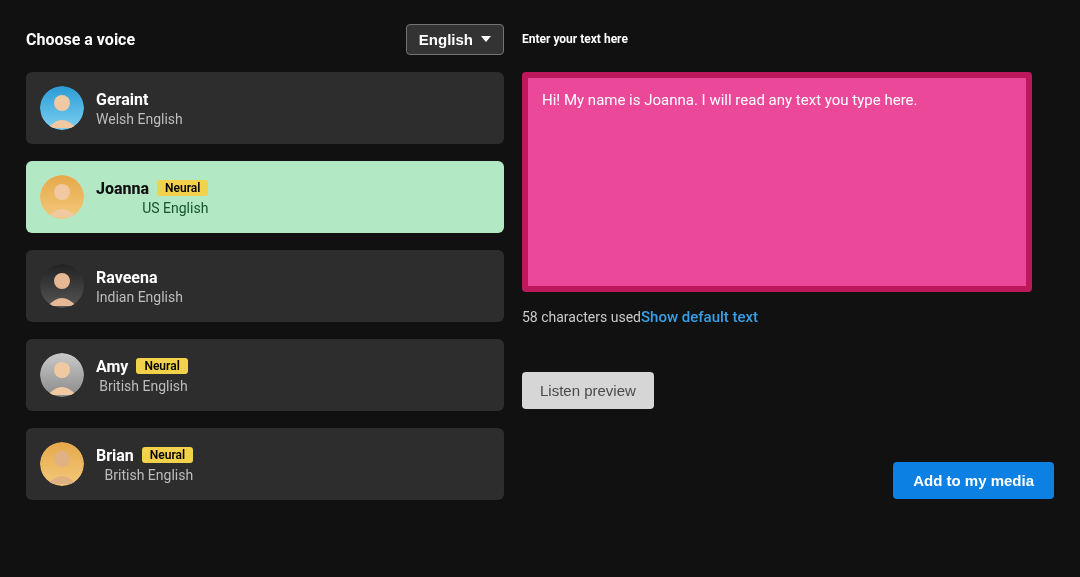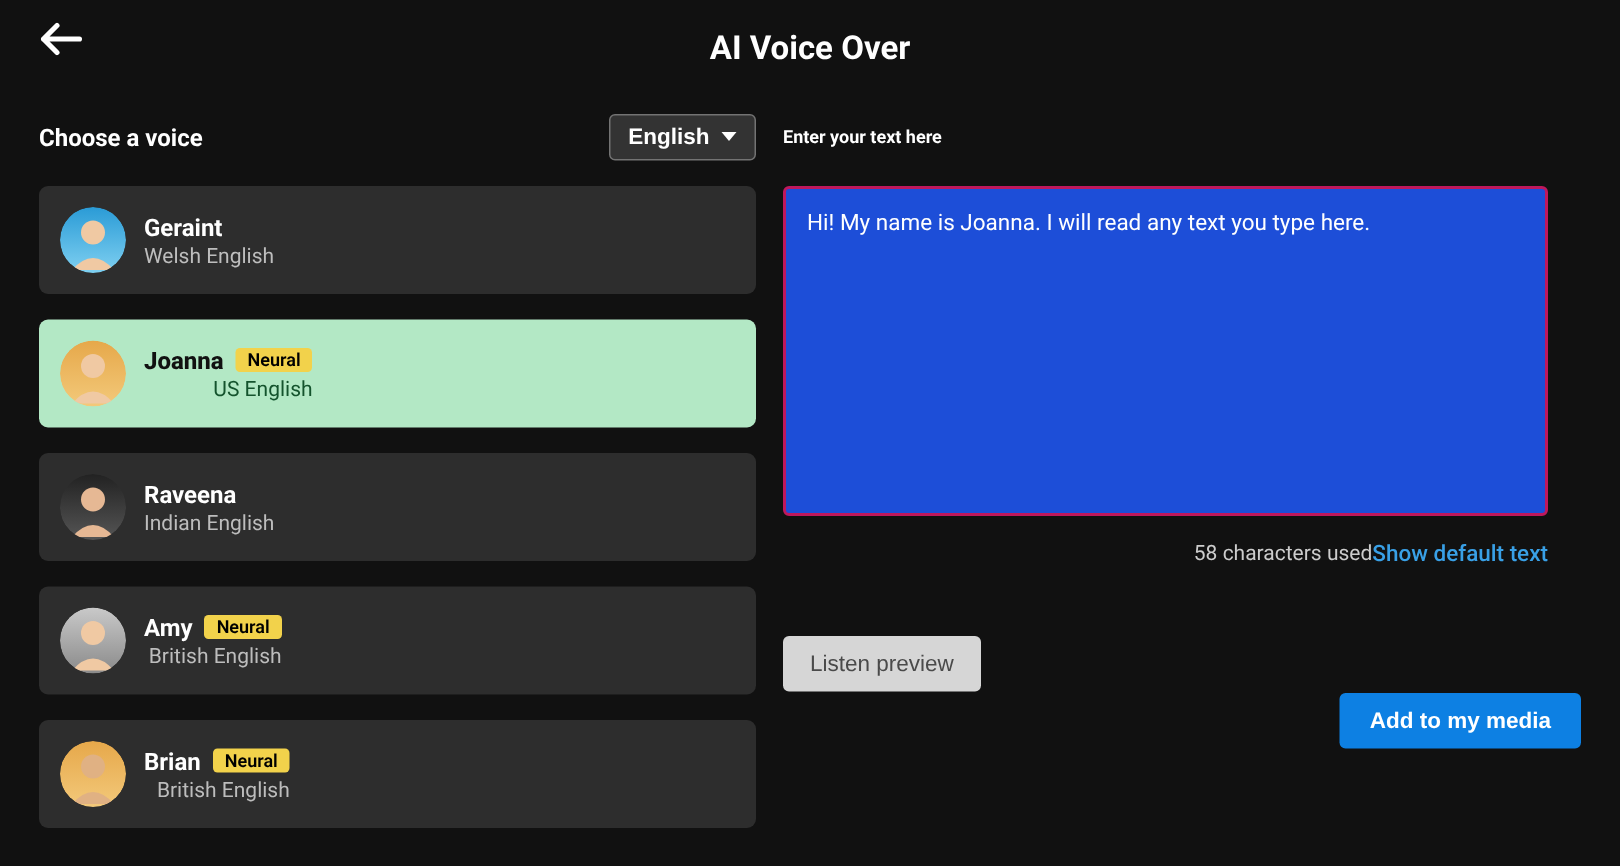--- a/index.html
+++ b/index.html
@@ -21,43 +21,33 @@
     .voice-card.selected { background: #b3e8c5; color: #111; }
     .avatar { width: 44px; height: 44px; border-radius: 50%; flex-shrink:0; display:block; }
     .voice-info { display:flex; flex-direction:column; gap:2px; }
     .voice-name-row { display:flex; align-items:center; gap:8px; }
     .voice-name { font-size: 16px; font-weight: 700; }
     .voice-card.selected .voice-name { font-weight: 800; }
     .badge { background: #f2d24b; color:#000; font-size: 12px; font-weight:600; padding: 1px 8px; border-radius: 3px; }
     .voice-accent { font-size: 14px; color: #bdbdbd; }
     .voice-card.selected .voice-accent { color: #14532d; }
     .right-label { font-size: 12px; font-weight: 700; height:38px; display:flex; align-items:center; }
-    .text-area { margin-top: 14px; width: 100%; height: 220px; background: #1d4ed8; border: 2px solid #be185d; border-radius: 4px; padding: 12px 14px; color:#fff; font-size: 15px; font-family: inherit; resize: none; line-height:1.4; }
+    .text-area { margin-top: 14px; width: 100%; height: 220px; background: #ec4899; border: 6px solid #be185d; border-radius: 4px; padding: 12px 14px; color:#fff; font-size: 15px; font-family: inherit; resize: none; line-height:1.4; }
     .text-area::placeholder { color:#888; }
-    .text-meta { display:flex; justify-content:flex-end; align-items:center; margin-top: 12px; }
+    .text-meta { display:flex; justify-content:flex-start; align-items:center; margin-top: 12px; }
     .char-count { font-size: 14px; color: #ccc; }
     .default-link { font-size: 15px; color: #39a0e6; cursor:pointer; font-weight:500; }
     .listen-btn { margin-top: 46px; background: #d6d6d6; color:#4a4a4a; border:none; border-radius:4px; padding: 10px 18px; font-size:15px; font-weight:500; cursor:pointer; }
     .add-btn { position:absolute; right:26px; bottom:78px; background:#0d80e3; color:#fff; border:none; border-radius:4px; padding:10px 20px; font-size:15px; font-weight:600; cursor:pointer; }
     textarea { outline:none; }
   </style>
 </head>
 <body>
 
 <div class="app">
-  <div class="header">
-    <div class="back-btn">
-      <span>
-        <svg width="28" height="22" viewBox="0 0 28 22">
-            <path d="M11 2 L2 11 L11 20 M2 11 H26" stroke="#fff" stroke-width="3.4" fill="none" stroke-linecap="round" stroke-linejoin="round"></path>
-          </svg>
-      </span>
-    </div>
-    <div class="title">AI Voice Over</div>
-  </div>
 
   <div class="content">
     <div class="left">
       <div class="left-header">
         <div class="section-label">Choose a voice</div>
         <button class="lang-btn">
           <span>English</span>
           <span class="caret-down"></span>
         </button>
       </div>

